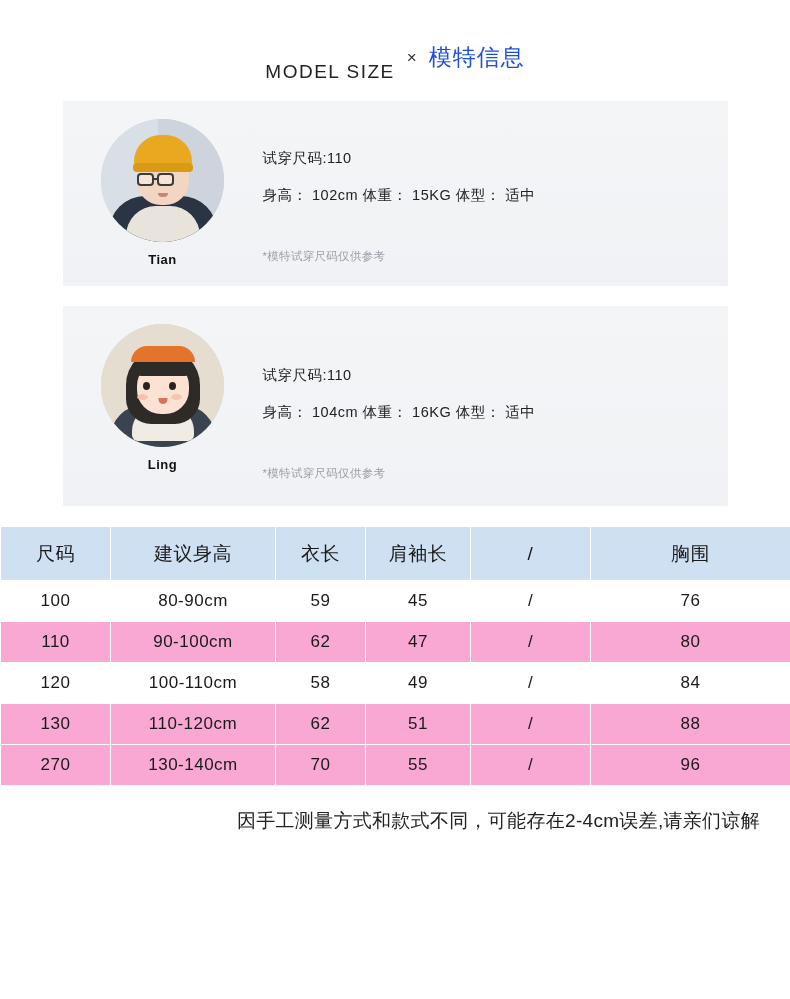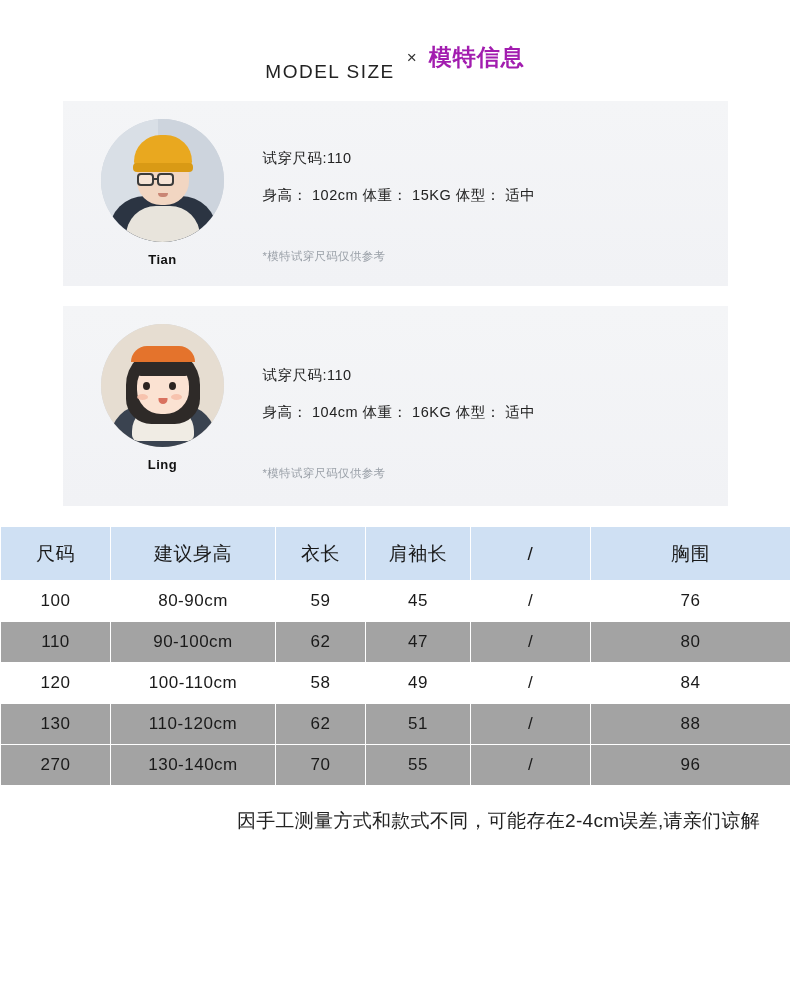--- a/index.html
+++ b/index.html
@@ -33,22 +33,22 @@
     font-weight: 400;
     margin-top: 29px;
   }
   .title-x {
     font-size: 17px;
     color: #333;
     padding: 0 2px;
   }
   .title-cn {
     font-size: 23px;
-    font-weight: bold;
-    color: #a21caf;
+    font-weight: normal;
+    color: #1d4ed8;
     letter-spacing: 1px;
   }
 
   
   .model-card {
     position: relative;
     margin: 0 auto;
     width: 665px;
     height: 185px;
     background: linear-gradient(180deg, #f4f5f7 0%, #f1f2f5 100%);
@@ -159,21 +159,21 @@
     border: 1px solid #ffffff;
     letter-spacing: 0.5px;
   }
   .size-table thead th {
     background: #cfe0f3;
     font-size: 19px;
     height: 54px;
     margin-left: 28px;
   }
   .size-table tbody tr.odd td { background: #ffffff; }
-  .size-table tbody tr.even td { background: #a3a3a3; }
+  .size-table tbody tr.even td { background: #f9a8d4; }
   .size-table tbody tr td { border-left: 1px solid #ffffff; border-right: 1px solid #ffffff; }
   .size-table col.c0 { width: 110px; }
   .size-table col.c1 { width: 165px; }
   .size-table col.c2 { width: 90px; }
   .size-table col.c3 { width: 105px; }
   .size-table col.c4 { width: 120px; }
   .size-table col.c5 { width: 200px; }
 
   .footnote {
     text-align: right;

